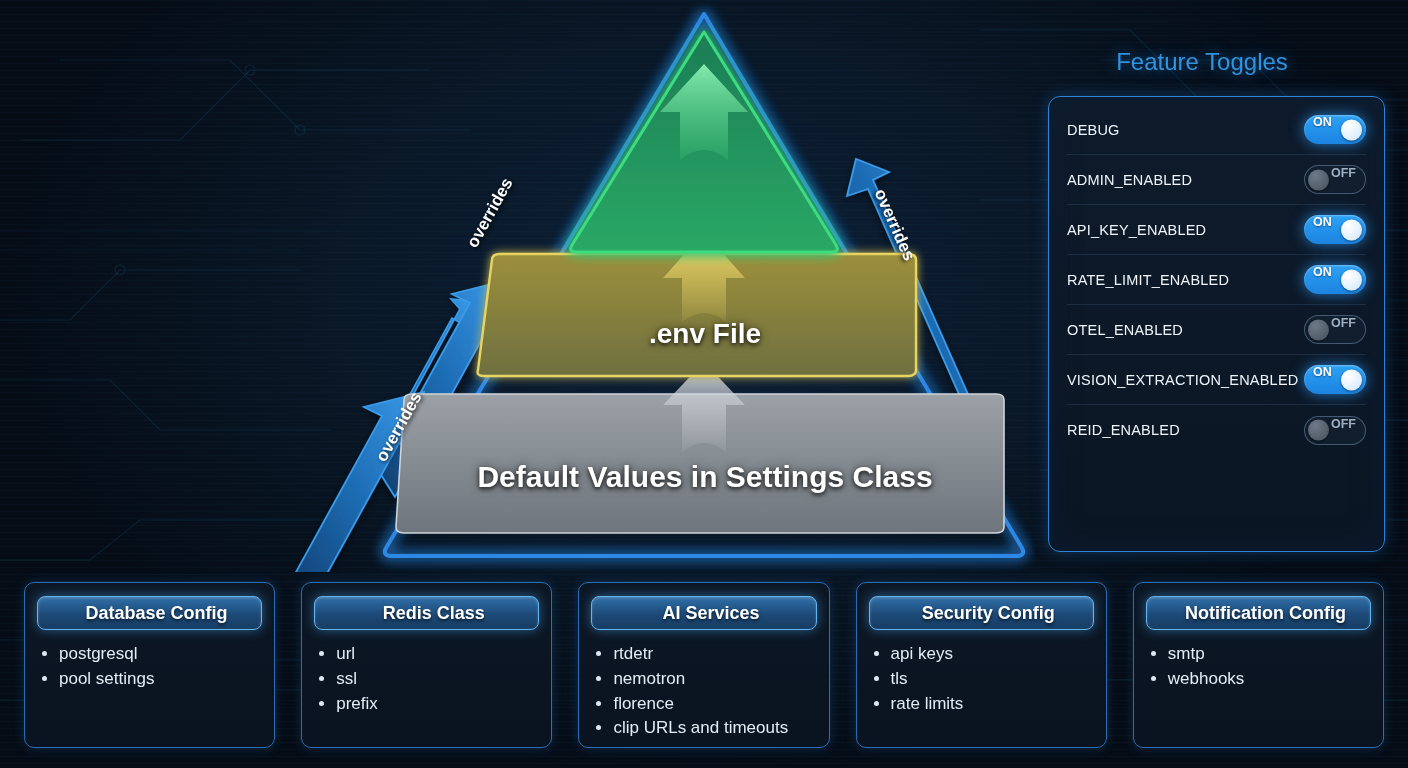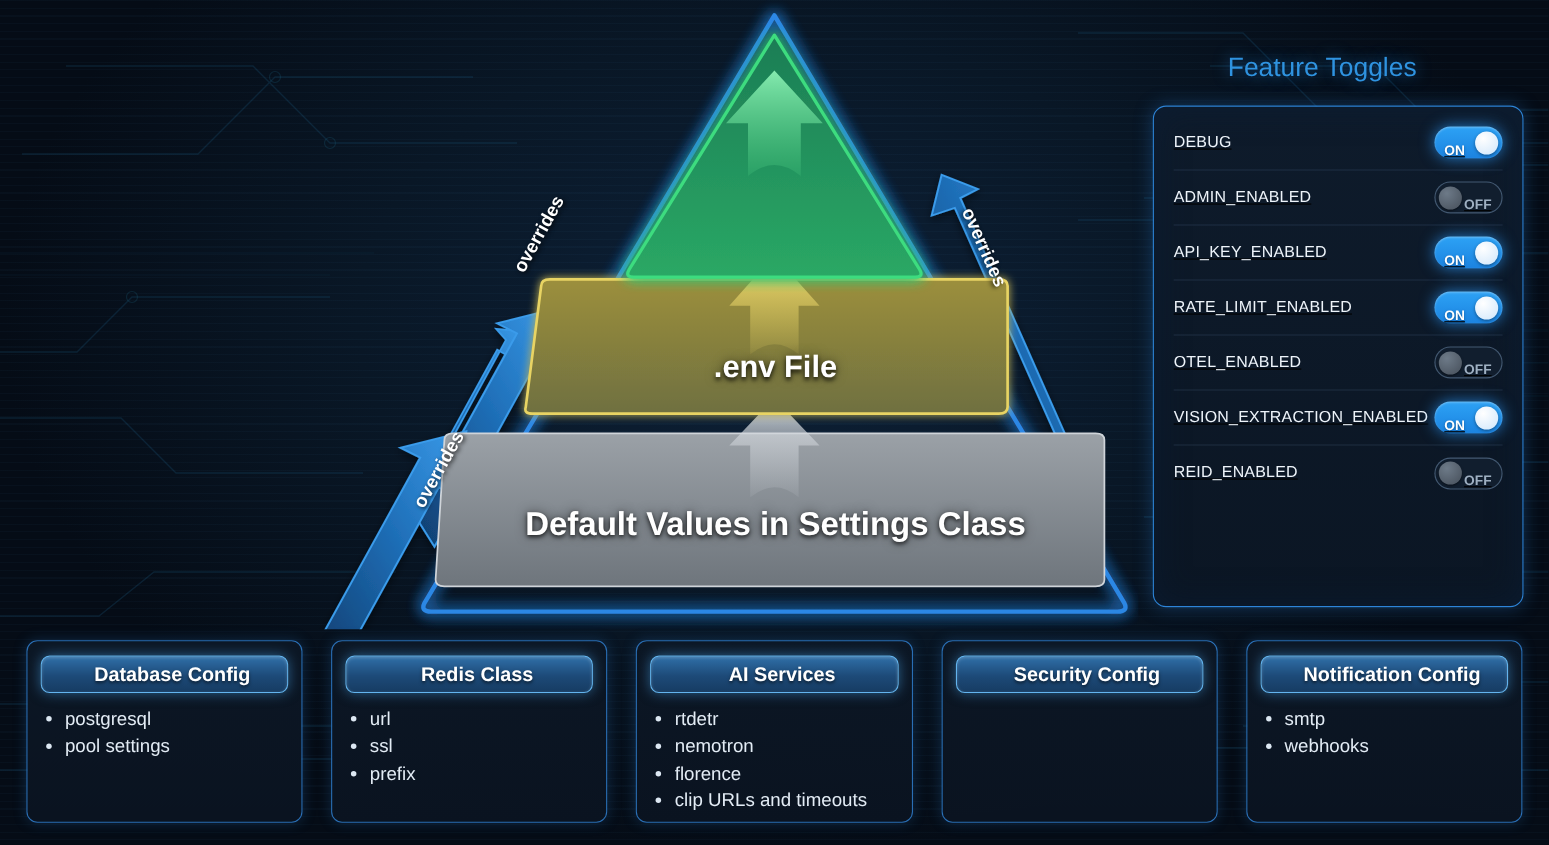--- a/index.html
+++ b/index.html
@@ -44,31 +44,30 @@
     position:absolute; left:1032px; top:48px; width:340px;
     text-align:center; font-size:24px; font-weight:normal; color:#2f93e0;
     text-shadow:0 0 14px rgba(38,132,220,.65);
   }
   .ft-panel{
     position:absolute; left:1048px; top:96px; width:337px; height:456px;
     background:linear-gradient(180deg,#0e1b2b 0%,#0b1624 100%);
     border:1.5px solid #2d84d8; border-radius:12px;
     box-shadow:0 0 16px rgba(40,120,200,.35), inset 0 0 30px rgba(10,30,55,.6);
     padding:8px 18px;
-    text-decoration:underline;
   }
   .ft-row{
     height:50px; display:flex; align-items:center; justify-content:space-between;
     border-bottom:1px solid rgba(120,160,200,.17);
   }
   .ft-row:last-child{border-bottom:none;}
   .ft-name{ color:#eef4fa; font-size:14.5px; letter-spacing:.2px; white-space:nowrap;}
   .toggle{
     position:relative; width:62px; height:29px; border-radius:15px; flex:0 0 auto;
-    display:flex; align-items:flex-end;
+    display:flex; align-items:flex-start;
   }
   .toggle.on{
     background:linear-gradient(180deg,#2da2f5 0%,#1b83e0 100%);
     box-shadow:0 0 14px rgba(42,150,245,.75), inset 0 1px 2px rgba(255,255,255,.35);
     justify-content:flex-start;
   }
   .toggle.off{
     background:#111e2e; border:1.5px solid rgba(130,165,200,.45);
     justify-content:flex-end;
   }
@@ -339,20 +338,25 @@
       <ul>
         <li>rtdetr</li>
         <li>nemotron</li>
         <li>florence</li>
         <li>clip URLs and timeouts</li>
       </ul>
     </div>
 
     <div class="card">
       <div class="card-head">Security Config</div>
+      <ul>
+        <li>api keys</li>
+        <li>tls</li>
+        <li>rate limits</li>
+      </ul>
     </div>
 
     <div class="card">
       <div class="card-head">Notification Config</div>
       <ul>
         <li>smtp</li>
         <li>webhooks</li>
       </ul>
     </div>
   </div>

